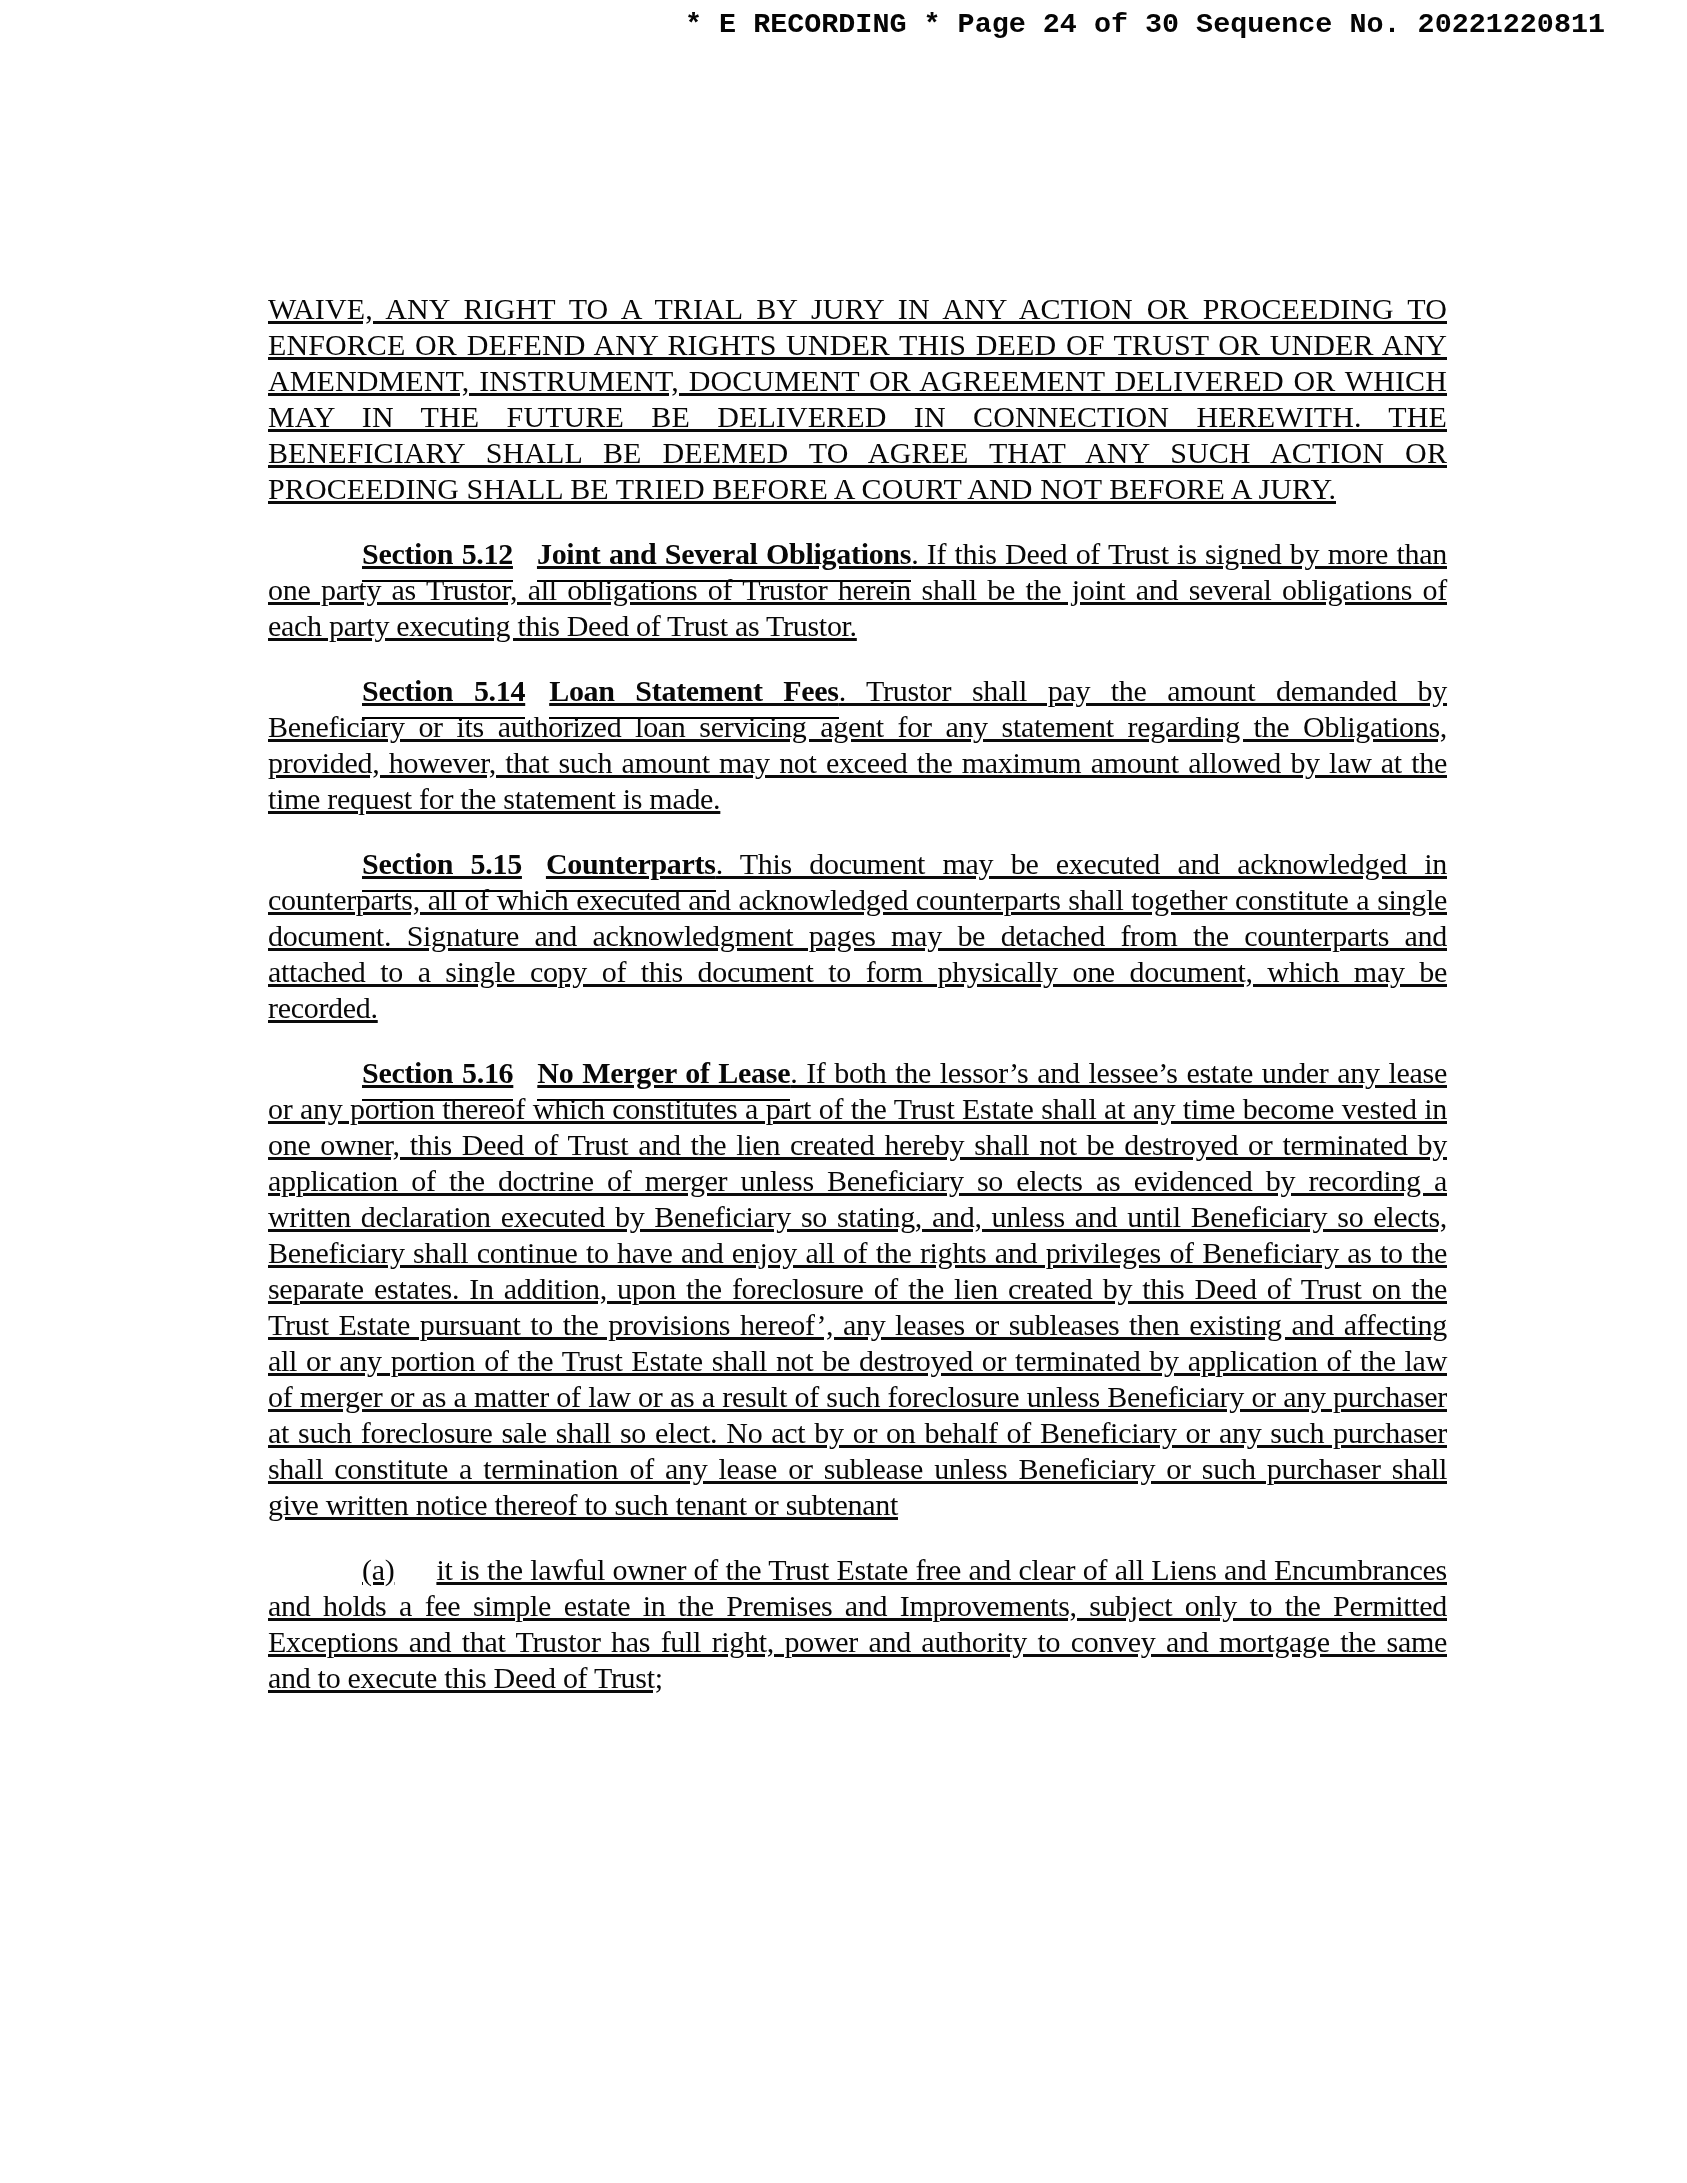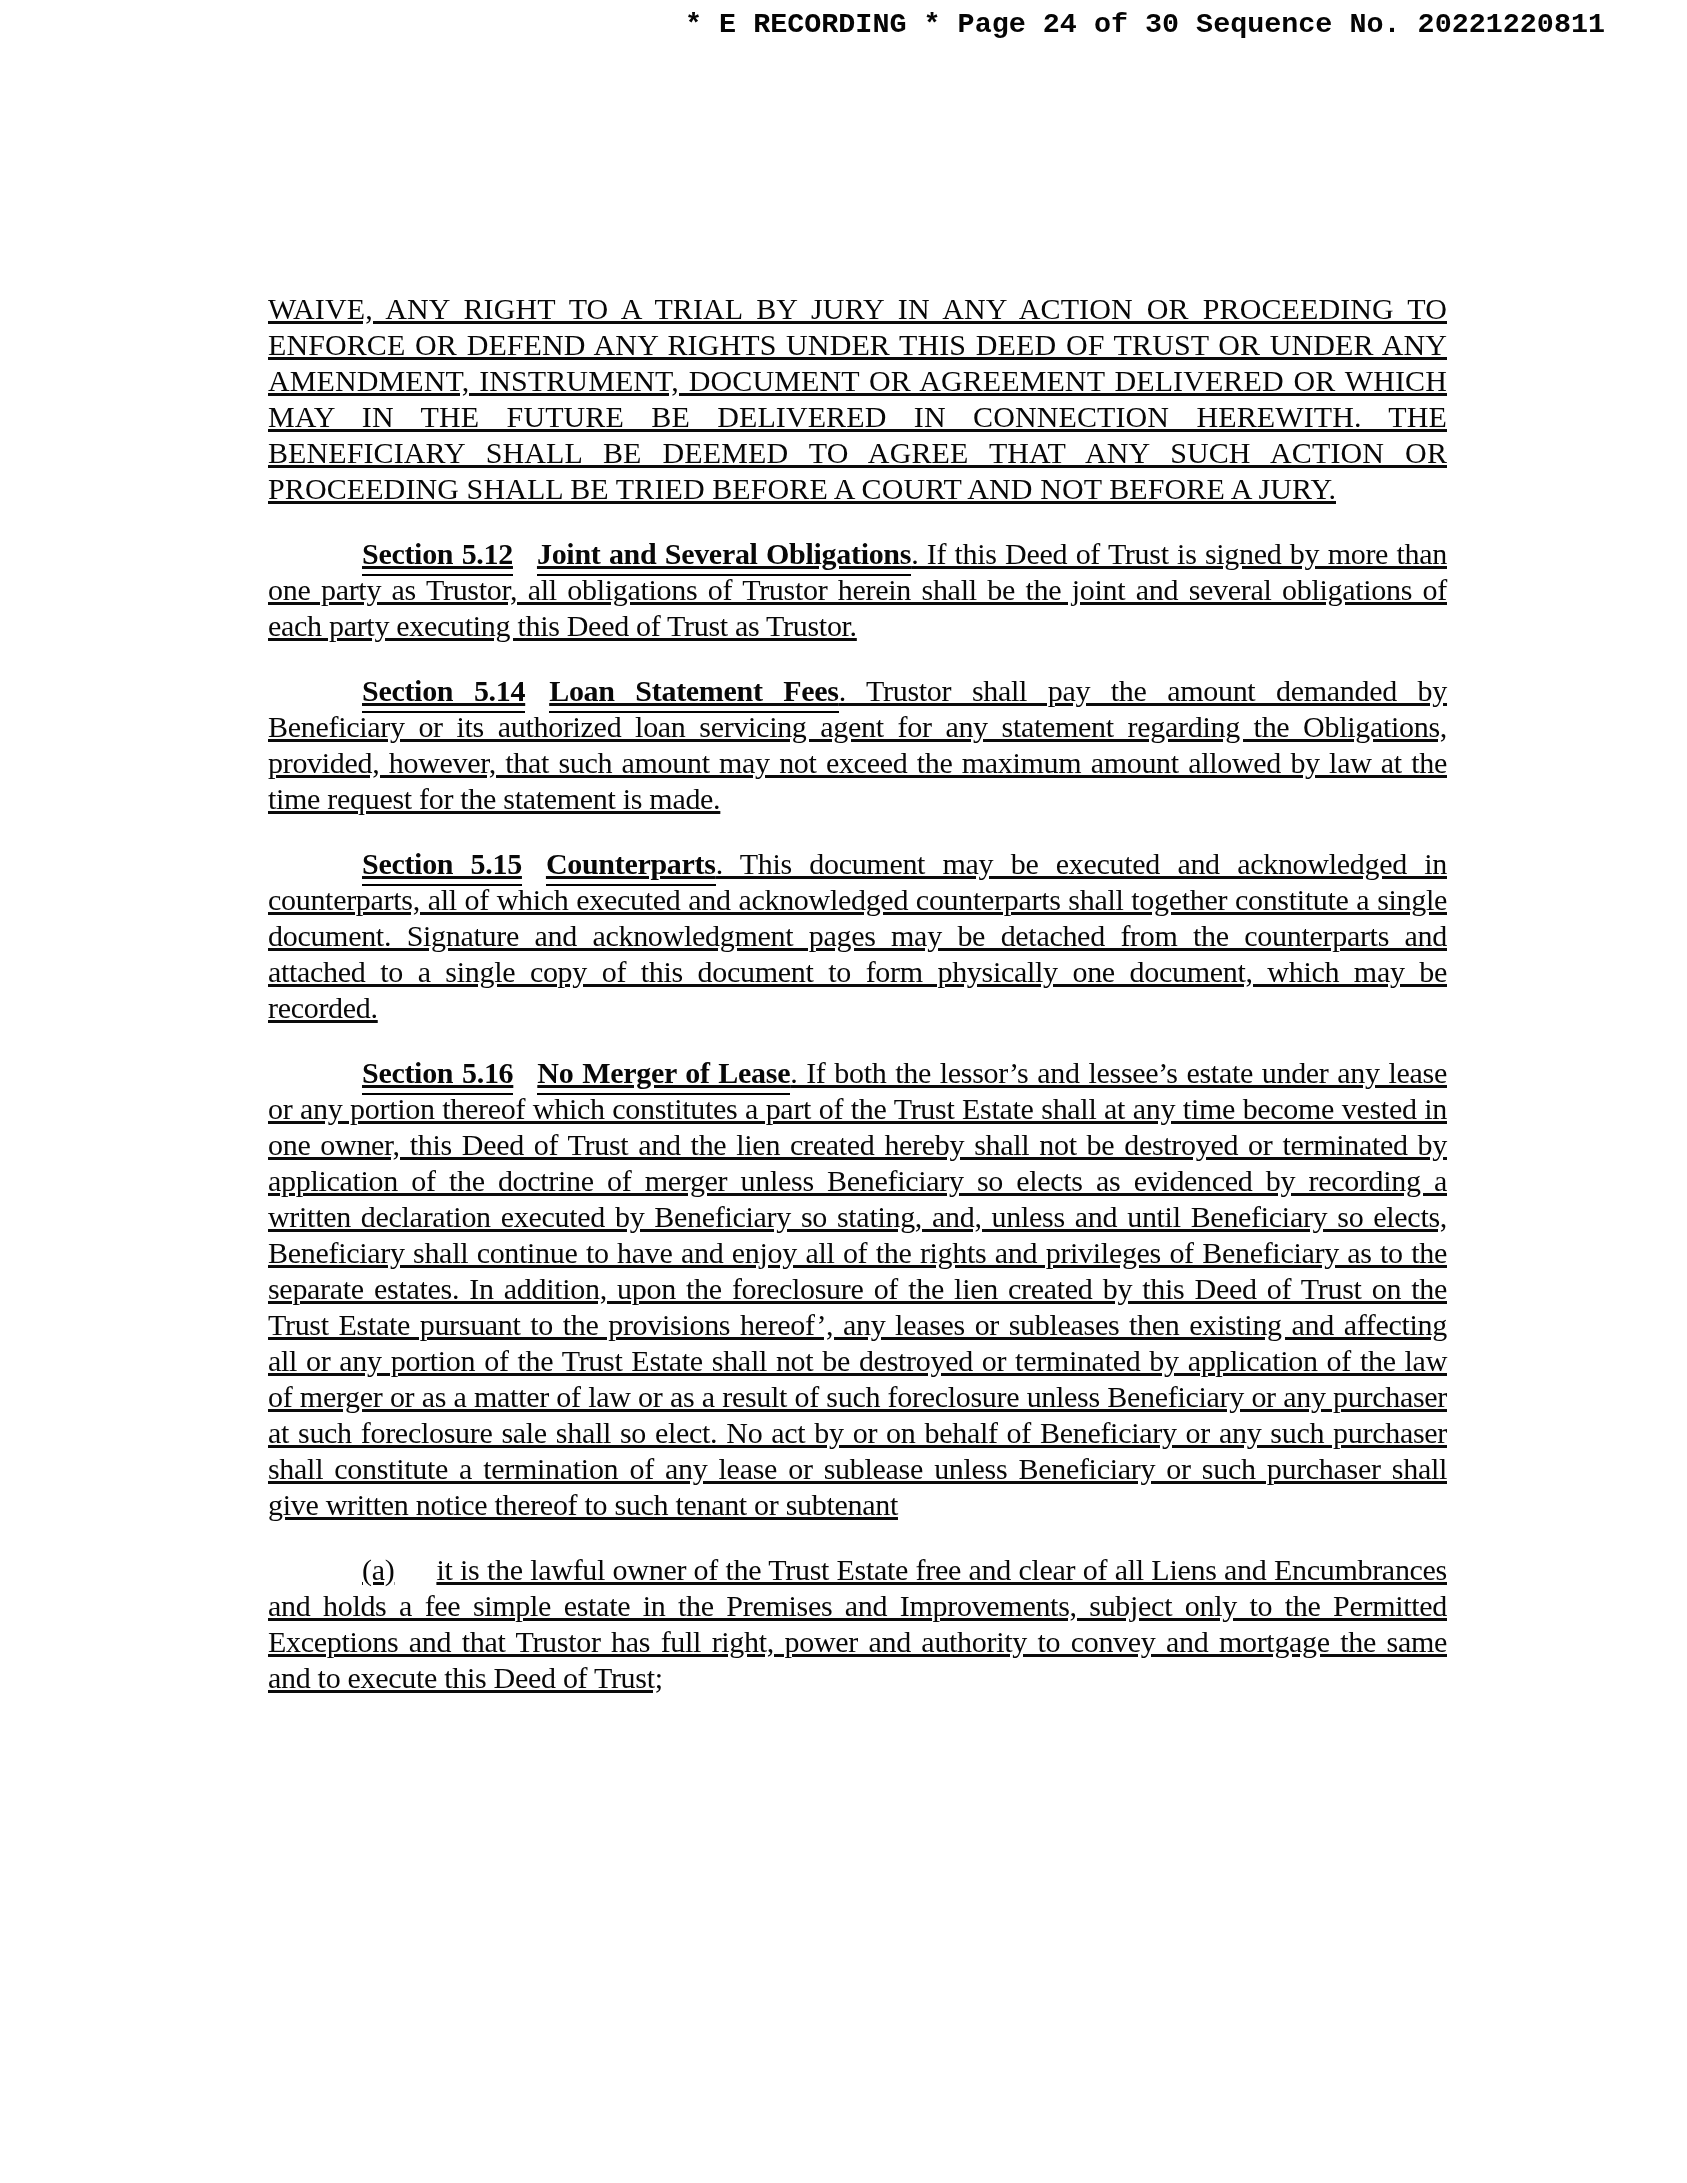--- a/index.html
+++ b/index.html
@@ -36,21 +36,21 @@
     line-height: 36px;
     text-align: justify;
     letter-spacing: -0.3px;
     color: #080808;
   }
   .para.caps { letter-spacing: 0.1px; }
   .para.sec { text-indent: 94px; }
   .sec-label, .sec-title {
     font-weight: bold;
     border-bottom: 2.6px solid #000;
-    padding-bottom: 4px;
+    padding-bottom: 10px;
   }
   .sec-title { margin-left: 24px; }
   .enum-label { }
   .enum-gap { display: inline-block; width: 42px; }
   .page-number {
     position: absolute;
     top: 1903px;
     left: 0;
     width: 1687px;
     text-align: center;

